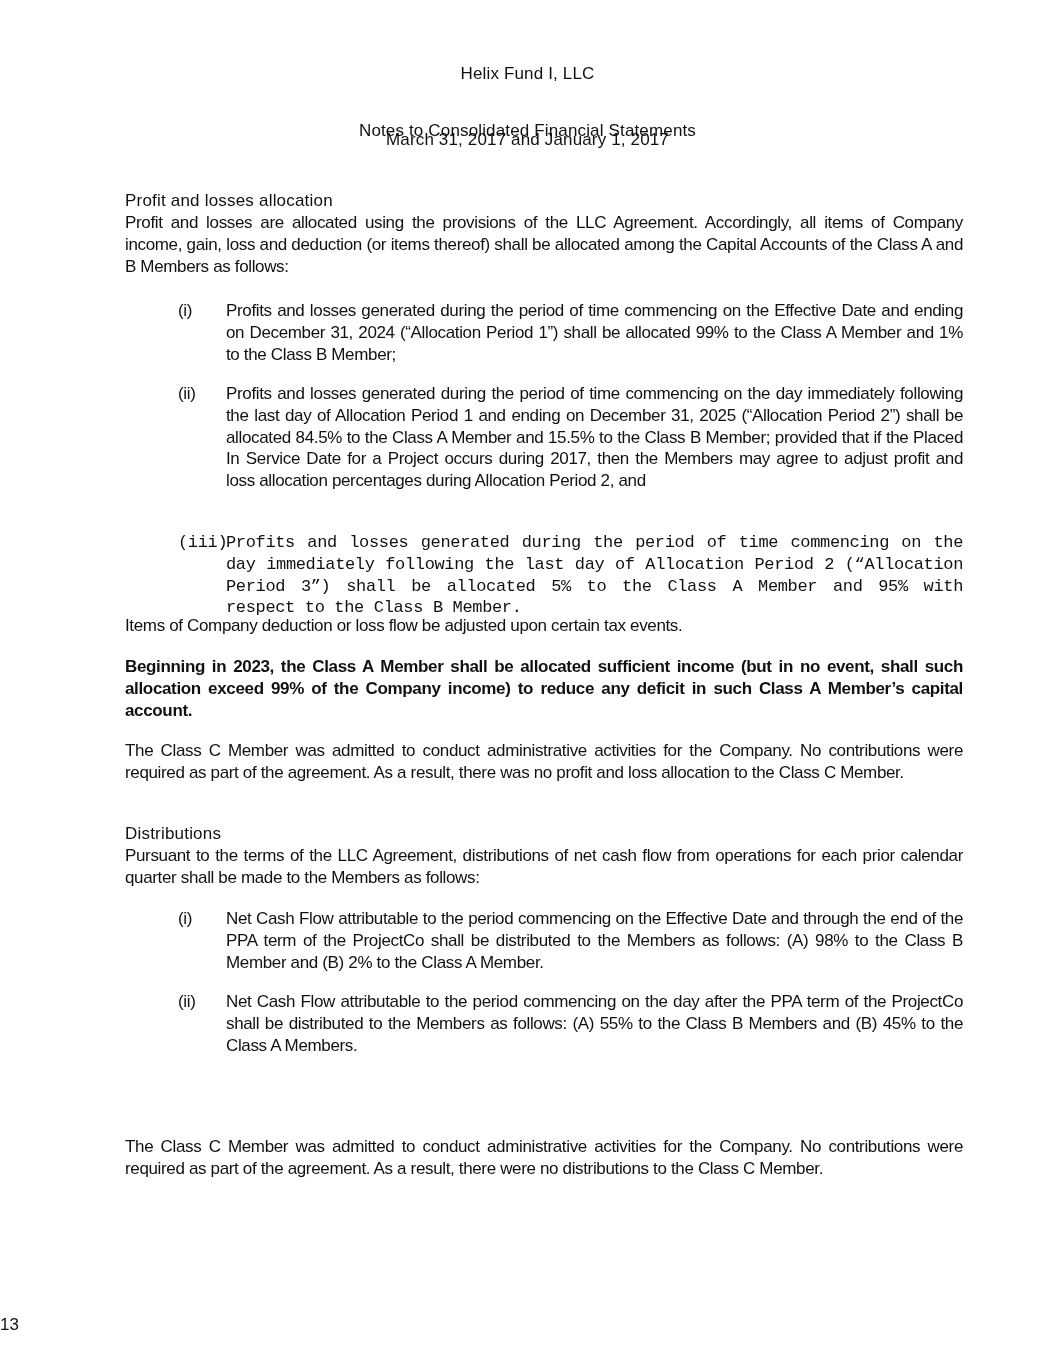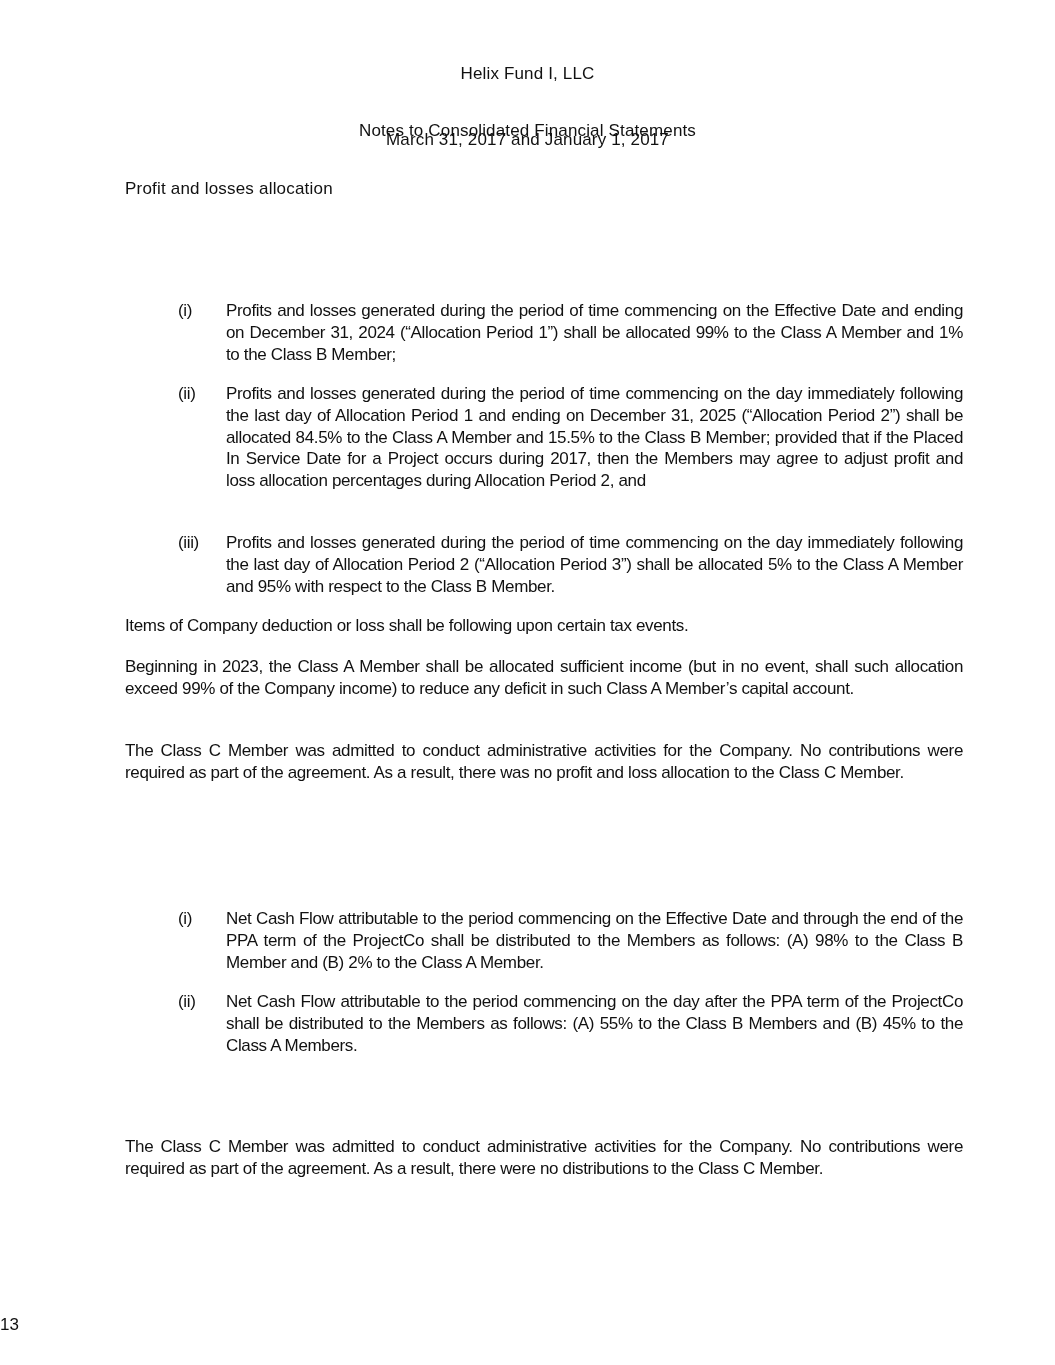--- a/index.html
+++ b/index.html
@@ -78,51 +78,56 @@
   </style>
 </head>
 <body>
 
 <div class="page">
 
   <div class="header company">Helix Fund I, LLC</div>
   <div class="header notes-title">Notes to Consolidated Financial Statements</div>
   <div class="header notes-dates">March 31, 2017 and January 1, 2017</div>
 
-  <div class="content" style="top:178px;">
+  <div class="content" style="top:190px;">
     <div class="section-heading">Profit and losses allocation</div>
+    <p>Profit and losses are allocated using the provisions of the LLC Agreement. Accordingly, all items of Company income, gain, loss and deduction (or items thereof) shall be allocated among the Capital Accounts of the Class A and B Members as follows:</p>
   </div>
 
   <div class="list-item" style="top:300px;">
     <span class="num">(i)</span>
     <span class="txt">Profits and losses generated during the period of time commencing on the Effective Date and ending on December 31, 2024 (“Allocation Period 1”) shall be allocated 99% to the Class A Member and 1% to the Class B Member;</span>
   </div>
 
   <div class="list-item" style="top:383px;">
     <span class="num">(ii)</span>
     <span class="txt">Profits and losses generated during the period of time commencing on the day immediately following the last day of Allocation Period 1 and ending on December 31, 2025 (“Allocation Period 2”) shall be allocated 84.5% to the Class A Member and 15.5% to the Class B Member; provided that if the Placed In Service Date for a Project occurs during 2017, then the Members may agree to adjust profit and loss allocation percentages during Allocation Period 2, and</span>
   </div>
 
-  <div class="list-item" style="top:532px;">
+  <div class="list-item" style="top:532px;font-family:Liberation Mono, monospace;">
     <span class="num">(iii)</span>
     <span class="txt">Profits and losses generated during the period of time commencing on the day immediately following the last day of Allocation Period 2 (“Allocation Period 3”) shall be allocated 5% to the Class A Member and 95% with respect to the Class B Member.</span>
   </div>
 
   <div class="content" style="top:615px;">
-    <p>Items of Company deduction or loss shall be following upon certain tax events.</p>
+    <p>Items of Company deduction or loss flow be adjusted upon certain tax events.</p>
   </div>
 
-  <div class="content" style="top:656px;">
+  <div class="content" style="top:656px;font-weight:bold;">
     <p>Beginning in 2023, the Class A Member shall be allocated sufficient income (but in no event, shall such allocation exceed 99% of the Company income) to reduce any deficit in such Class A Member’s capital account.</p>
   </div>
 
   <div class="content" style="top:740px;">
     <p>The Class C Member was admitted to conduct administrative activities for the Company. No contributions were required as part of the agreement. As a result, there was no profit and loss allocation to the Class C Member.</p>
   </div>
 
+  <div class="content" style="top:823px;">
+    <div class="section-heading">Distributions</div>
+    <p>Pursuant to the terms of the LLC Agreement, distributions of net cash flow from operations for each prior calendar quarter shall be made to the Members as follows:</p>
+  </div>
 
   <div class="list-item" style="top:908px;">
     <span class="num">(i)</span>
     <span class="txt">Net Cash Flow attributable to the period commencing on the Effective Date and through the end of the PPA term of the ProjectCo shall be distributed to the Members as follows: (A) 98% to the Class B Member and (B) 2% to the Class A Member.</span>
   </div>
 
   <div class="list-item" style="top:991px;">
     <span class="num">(ii)</span>
     <span class="txt">Net Cash Flow attributable to the period commencing on the day after the PPA term of  the ProjectCo shall be distributed to the Members as follows: (A) 55% to the Class B Members and (B) 45% to the Class A Members.</span>
   </div>

